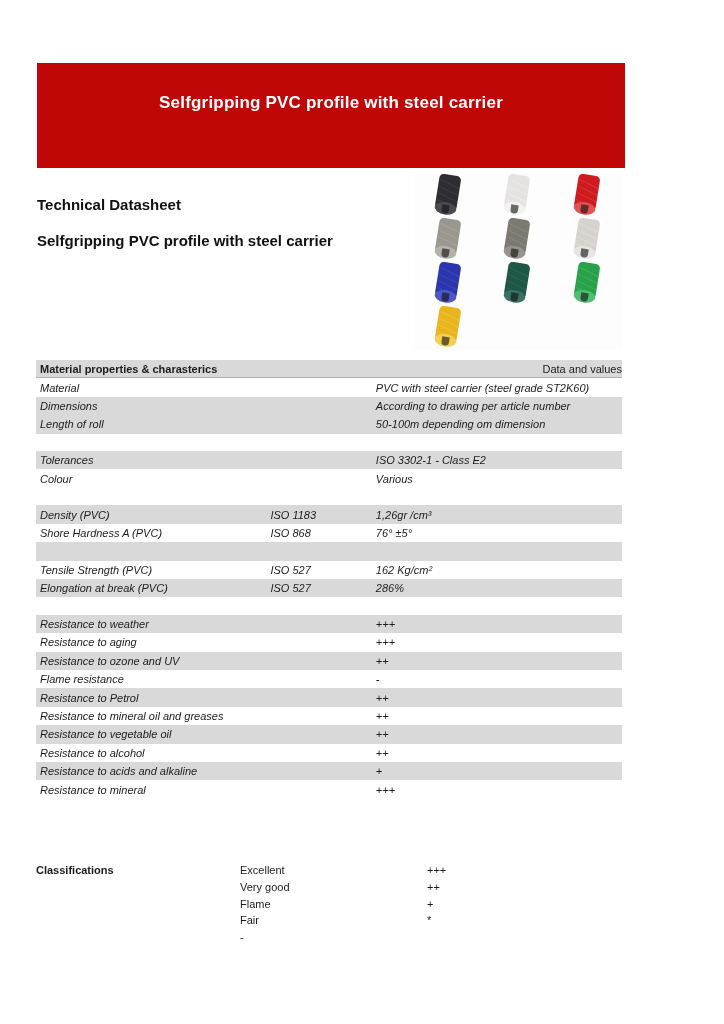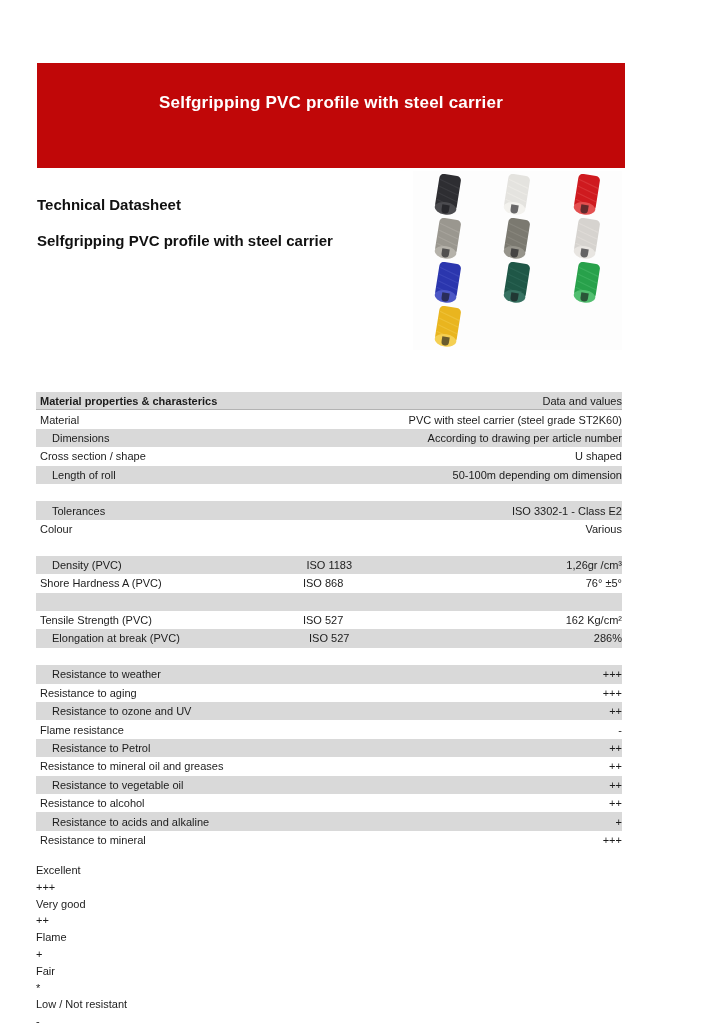--- a/index.html
+++ b/index.html
@@ -20,34 +20,34 @@
 
   .photo{
     position:absolute;left:413px;top:171px;width:209px;height:177px;
     background:#fdfdfd;display:flex;flex-wrap:wrap;align-content:flex-start;
     padding:2px 0 0 0;
   }
   .photo .cell{width:33.33%;height:44px;display:flex;align-items:center;justify-content:center;}
 
   .datatable{position:absolute;left:36px;top:360px;width:586px;font-size:11px;}
   .thead{display:flex;min-height:18.4px;align-items:center;background:var(--row-gray,#D9D9D9);
-         border-bottom:1px solid #b3b3b3;box-sizing:border-box;margin-top:32px;}
+         border-bottom:1px solid #b3b3b3;box-sizing:border-box;}
   .thead .hc1{width:40%;padding-left:4px;font-weight:bold;box-sizing:border-box;}
   .thead .hc2{width:60%;text-align:right;font-weight:normal;}
-  .trow{display:flex;min-height:18.4px;align-items:center;}
-  .trow.gray{background:var(--row-gray,#D9D9D9);padding-left:12px;}
+  .trow{display:flex;min-height:18.4px;align-items:center;font-style:italic;}
+  .trow.gray{background:var(--row-gray,#D9D9D9);}
   .trow .c1{width:40%;padding-left:4px;box-sizing:border-box;}
-  .trow .c2{width:18%;text-align:center;}
-  .trow .c3{width:42%;text-align:right;}
+  .trow .c2{width:18%;}
+  .trow .c3{width:42%;text-align:left;}
   .gap{height:17.5px;}
 
   .classifications{position:absolute;left:36px;top:862px;width:586px;font-size:11px;display:flex;}
   .class-title{width:204px;font-weight:bold;line-height:16.8px;}
   .class-list{flex:1;}
-  .class-item{display:flex;line-height:16.8px;flex-direction:column;}
+  .class-item{display:flex;line-height:16.8px;}
   .class-label{width:187px;}
   .class-symbol{flex:1;}
 </style>
 </head>
 <body>
 
 <div class="banner">
   <div class="banner-title">Selfgripping PVC profile with steel carrier</div>
 </div>
 
@@ -165,25 +165,20 @@
 <div class="trow">
       <span class="c1">Material</span>
       <span class="c2"></span>
       <span class="c3">PVC with steel carrier (steel grade ST2K60)</span>
     </div>
     <div class="trow gray">
       <span class="c1">Dimensions</span>
       <span class="c2"></span>
       <span class="c3">According to drawing per article number</span>
     </div>
-    <div class="trow">
-      <span class="c1">Cross section / shape</span>
-      <span class="c2"></span>
-      <span class="c3">U shaped</span>
-    </div>
     <div class="trow gray">
       <span class="c1">Length of roll</span>
       <span class="c2"></span>
       <span class="c3">50-100m depending om dimension</span>
     </div>
     <div class="gap"></div>
     <div class="trow gray">
       <span class="c1">Tolerances</span>
       <span class="c2"></span>
       <span class="c3">ISO 3302-1 - Class E2</span>
@@ -266,35 +261,35 @@
       <span class="c3">+</span>
     </div>
     <div class="trow">
       <span class="c1">Resistance to mineral</span>
       <span class="c2"></span>
       <span class="c3">+++</span>
     </div>
   </div>
 
 <div class="classifications">
+  <div class="class-title">Classifications</div>
   <div class="class-list">
       <div class="class-item">
         <span class="class-label">Excellent</span>
         <span class="class-symbol">+++</span>
       </div>
       <div class="class-item">
         <span class="class-label">Very good</span>
         <span class="class-symbol">++</span>
       </div>
       <div class="class-item">
         <span class="class-label">Flame</span>
         <span class="class-symbol">+</span>
       </div>
       <div class="class-item">
         <span class="class-label">Fair</span>
         <span class="class-symbol">*</span>
       </div>
       <div class="class-item">
-        <span class="class-label">Low / Not resistant</span>
         <span class="class-symbol">-</span>
       </div>
     </div>
 </div>
 
 </body></html>

